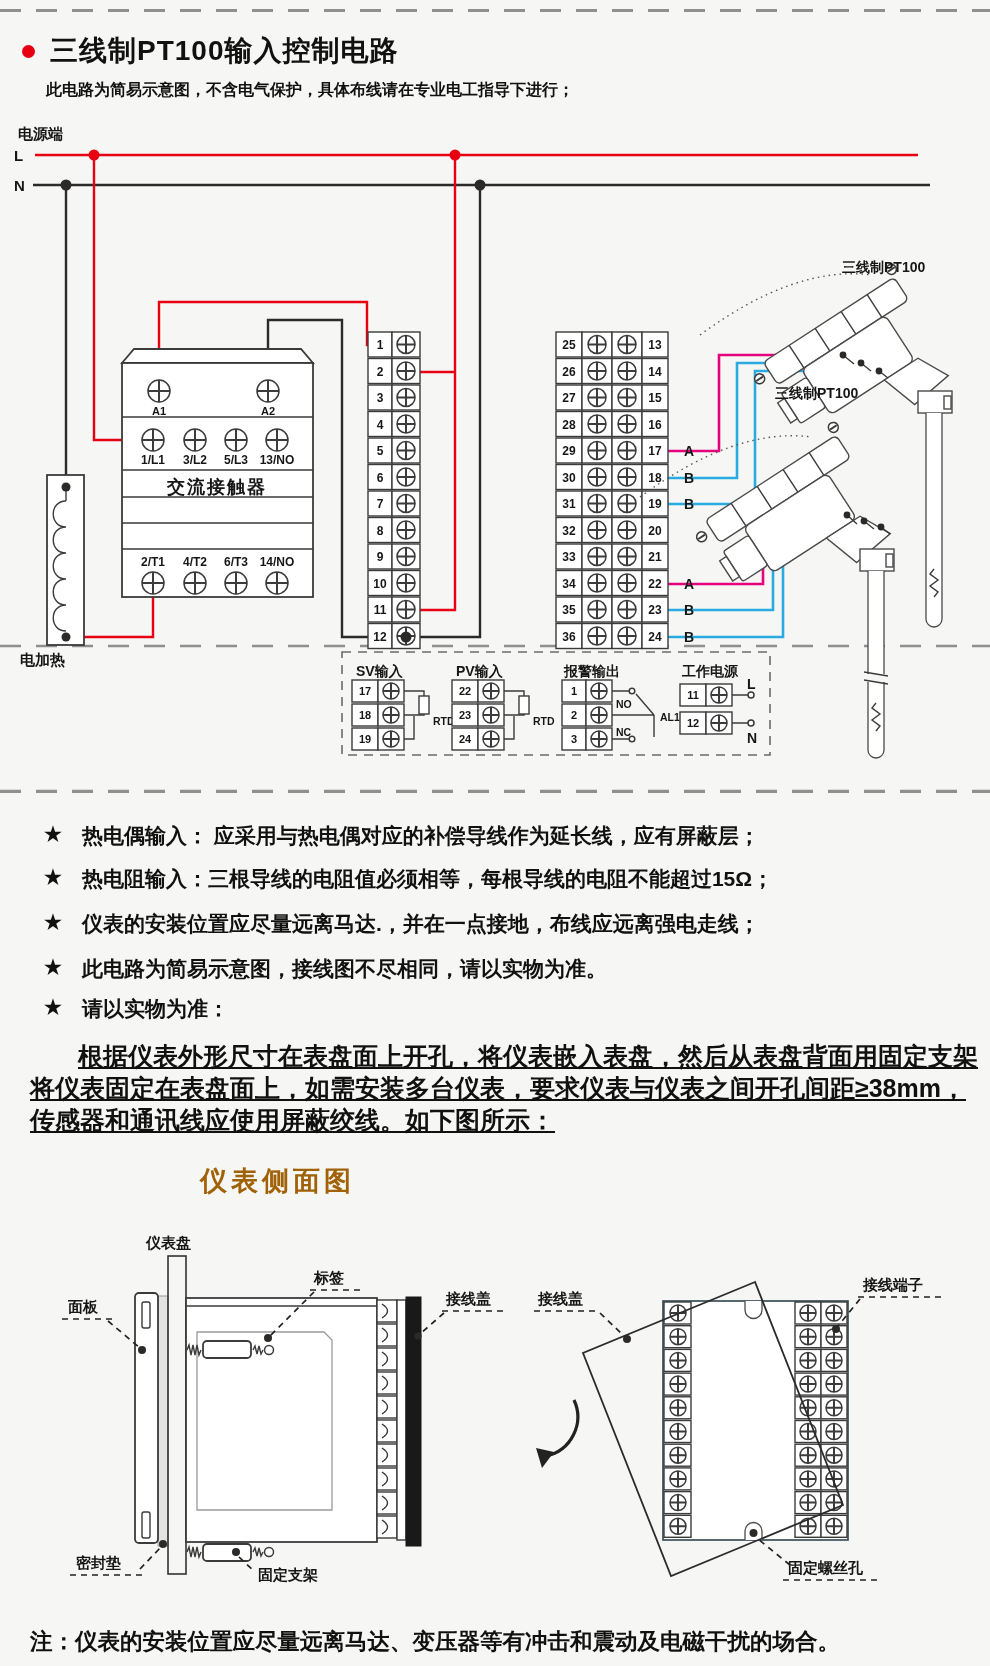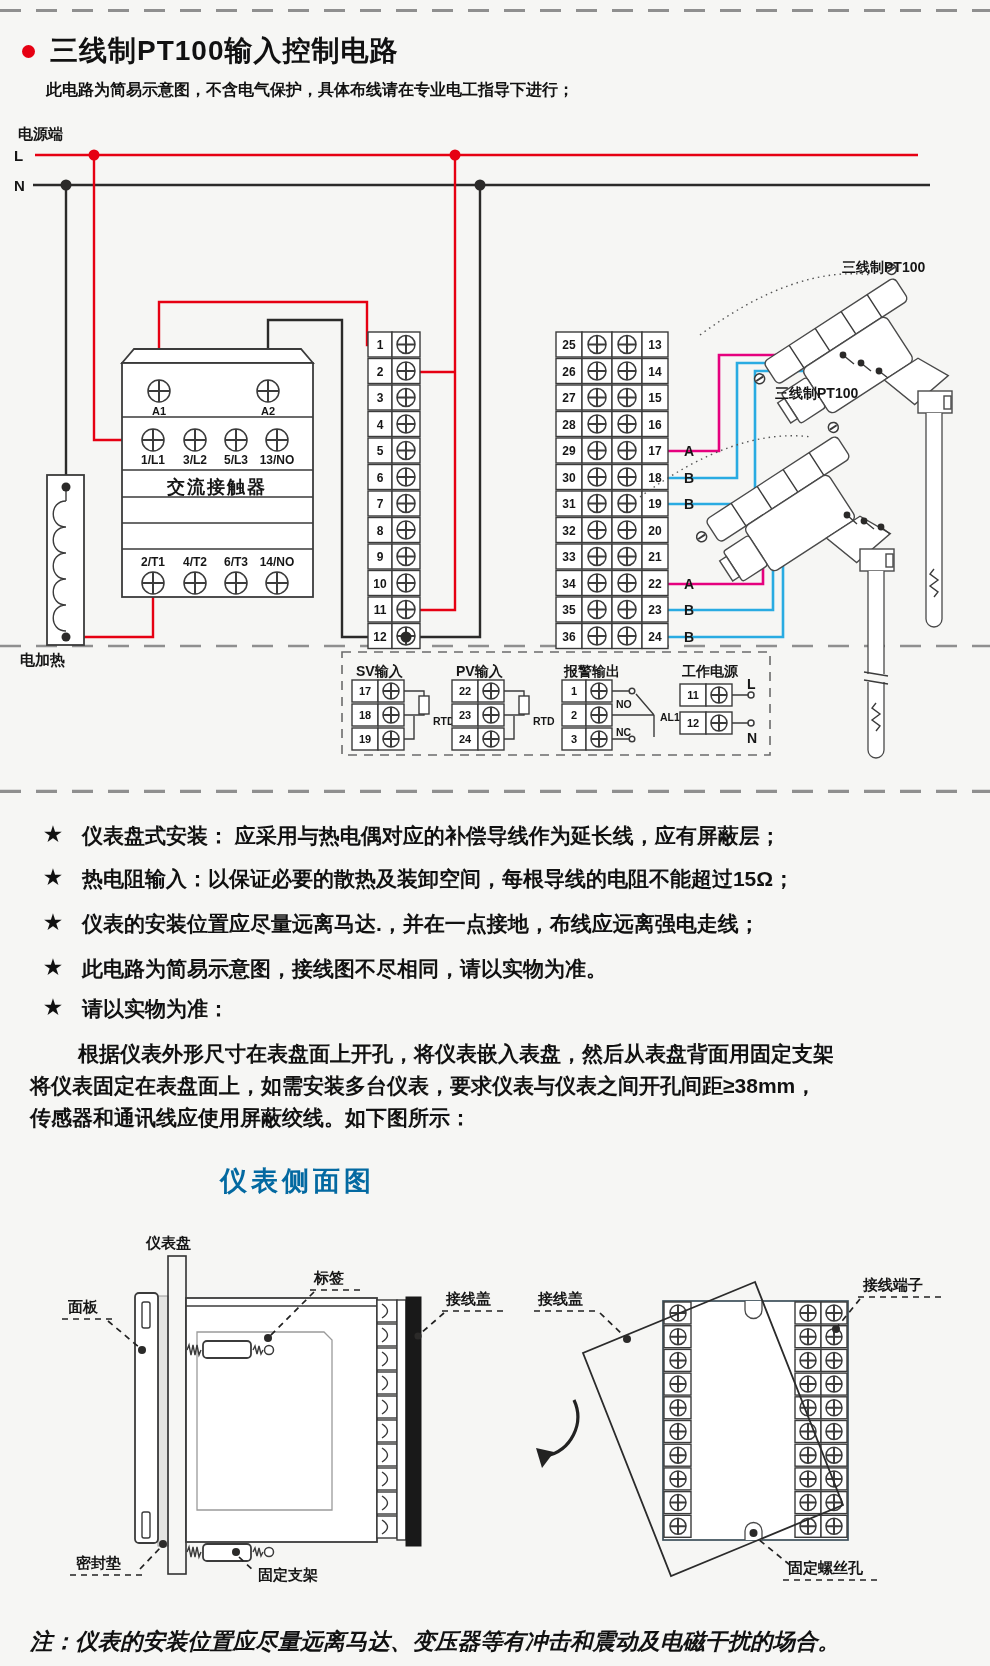--- a/index.html
+++ b/index.html
@@ -6,24 +6,24 @@
   .page{position:relative;width:990px;height:1666px;background:#f6f6f4;
         font-family:"Liberation Sans",sans-serif;overflow:hidden;color:#111;}
   .sep{position:absolute;left:0;width:100%;height:3px;
        background:repeating-linear-gradient(90deg,#8f8f8f 0 21px,transparent 21px 36px);}
   .title-row{position:absolute;top:32px;left:22px;display:flex;align-items:center;gap:15px;}
   .bullet{width:13px;height:13px;border-radius:50%;background:#e60012;flex:none;}
   .title{font-size:28px;font-weight:bold;letter-spacing:1px;}
   .subtitle{position:absolute;top:80px;left:46px;font-size:16px;font-weight:bold;}
   .star-row{position:absolute;left:44px;display:flex;gap:20px;font-size:21px;font-weight:bold;}
   .star-row .star{font-size:20px;}
-  .para-line{position:absolute;left:30px;font-size:21px;font-weight:bold;}
+  .para-line{position:absolute;left:30px;font-size:25px;font-weight:bold;text-decoration:underline;}
   .h2{position:absolute;left:200px;top:1163px;font-family:"Liberation Serif",serif;
-      font-size:27px;font-weight:bold;letter-spacing:4px;color:#0369a1;margin-left:20px;}
-  .note{position:absolute;left:30px;top:1626px;font-size:22.5px;font-weight:bold;font-style:italic;}
+      font-size:27px;font-weight:bold;letter-spacing:4px;color:#a16207;}
+  .note{position:absolute;left:30px;top:1626px;font-size:22.5px;font-weight:bold;}
   svg{position:absolute;left:0;}
   svg text{font-family:"Liberation Sans",sans-serif;fill:#161616;}
   .lbl{font-size:14px;font-weight:bold;}
   .lbl15{font-size:15px;font-weight:bold;}
   .tnum{font-size:12px;font-weight:bold;text-anchor:middle;}
   .tsm{font-size:11px;font-weight:bold;text-anchor:middle;}
   .tsm2{font-size:10.5px;font-weight:bold;}
   .ctit{font-size:18px;font-weight:bold;text-anchor:middle;letter-spacing:2px;}
   .cell{fill:#fff;stroke:#3b3b3b;stroke-width:1.4;}
   .box{fill:#fff;stroke:#3b3b3b;stroke-width:1.8;}
@@ -470,25 +470,25 @@
       <text class="tsm" x="693" y="602">12</text>
       <text class="lbl" x="747" y="564">L</text>
       <text class="lbl" x="747" y="618">N</text>
     </g>
   </svg>
 
   <div class="sep" style="top:790px"></div>
 
   <div class="star-row" style="top:822px">
     <span class="star">★</span>
-    <span>仪表盘式安装： 应采用与热电偶对应的补偿导线作为延长线，应有屏蔽层；</span>
+    <span>热电偶输入： 应采用与热电偶对应的补偿导线作为延长线，应有屏蔽层；</span>
     </div>
   <div class="star-row" style="top:865px">
     <span class="star">★</span>
-    <span>热电阻输入：以保证必要的散热及装卸空间，每根导线的电阻不能超过15Ω；</span>
+    <span>热电阻输入：三根导线的电阻值必须相等，每根导线的电阻不能超过15Ω；</span>
     </div>
   <div class="star-row" style="top:910px">
     <span class="star">★</span>
     <span>仪表的安装位置应尽量远离马达.，并在一点接地，布线应远离强电走线；</span>
     </div>
   <div class="star-row" style="top:955px">
     <span class="star">★</span>
     <span>此电路为简易示意图，接线图不尽相同，请以实物为准。</span>
     </div>
   <div class="star-row" style="top:995px">

